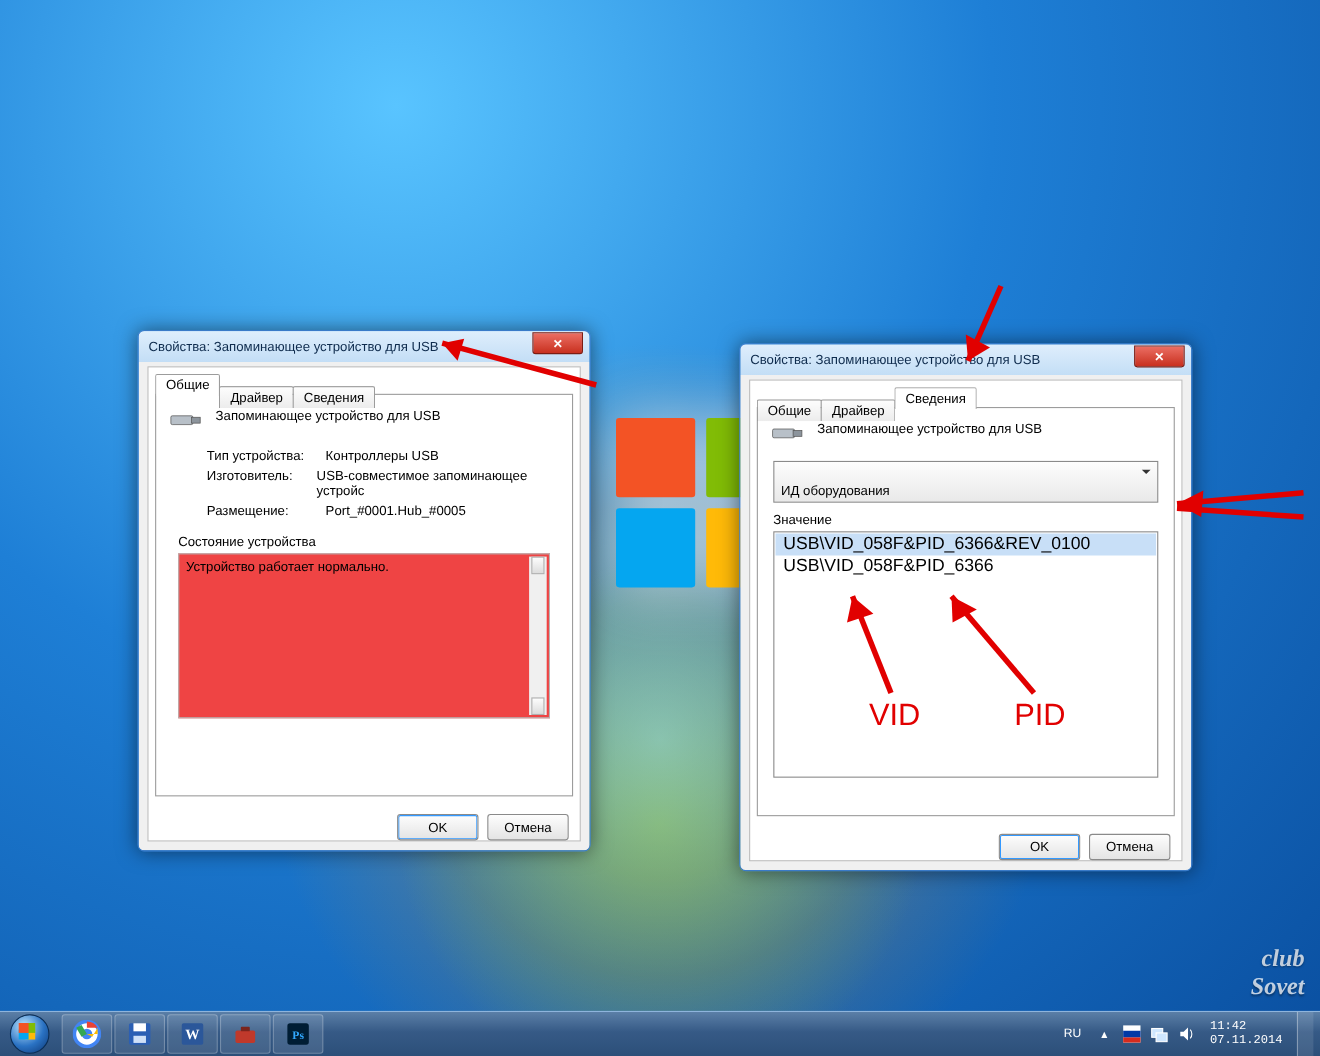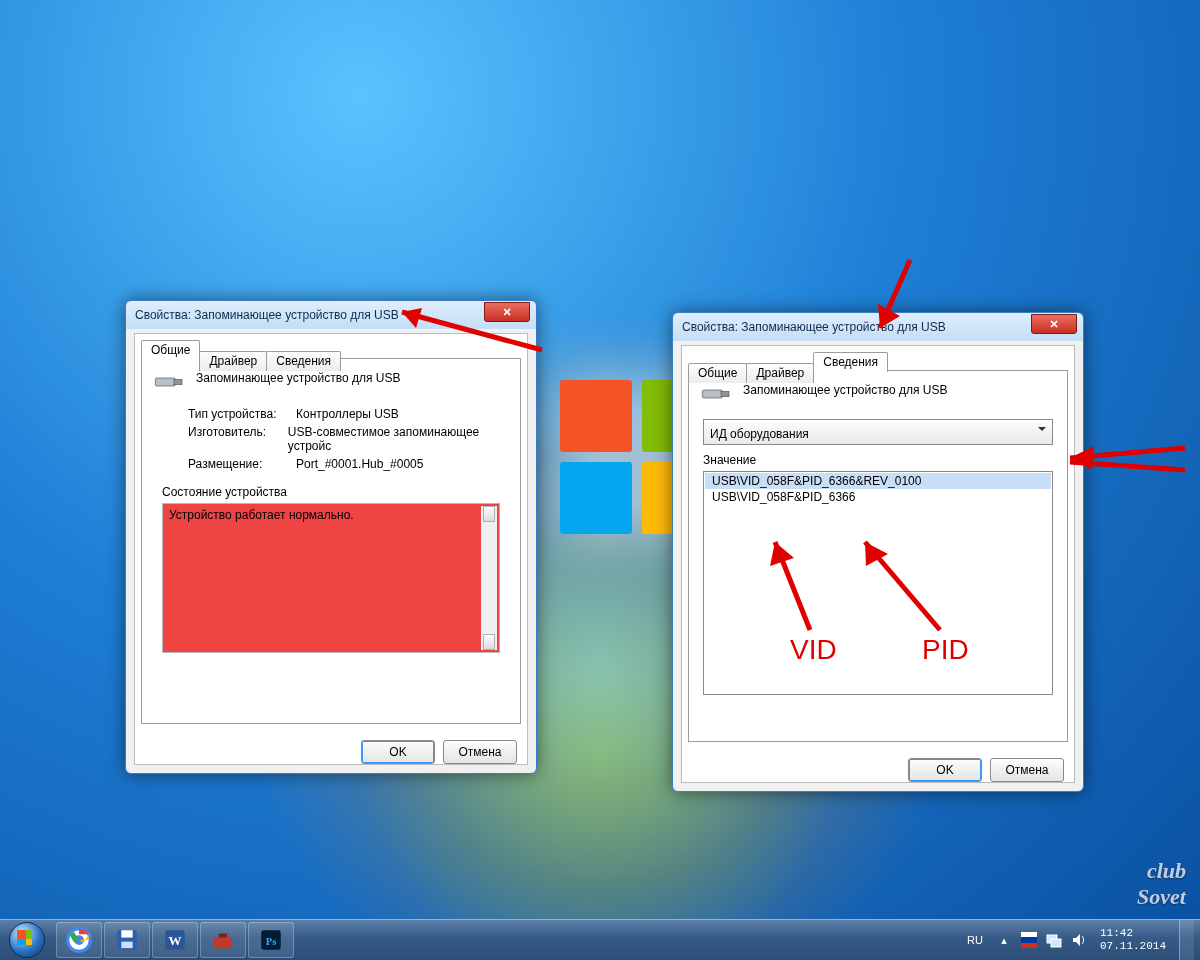--- a/index.html
+++ b/index.html
@@ -55,26 +55,26 @@
     padding:4px 6px;position:relative;}
   .statusbox .sb{position:absolute;right:2px;top:2px;bottom:2px;width:16px;
     background:#f0f0f0;}
   .statusbox .sb::before,.statusbox .sb::after{content:"";position:absolute;left:2px;right:2px;height:14px;
     background:linear-gradient(#fdfdfd,#dcdcdc);border:1px solid #b0b0b0;}
   .statusbox .sb::before{top:0;} .statusbox .sb::after{bottom:0;}
 
   
   .selectbox{height:20px;border:1px solid #8a8a8a;margin:2px 2px 8px 2px;
     background:linear-gradient(#fdfdfd,#e9e9e9);display:flex;align-items:center;
-    padding:4px 20px 0 6px;position:relative;cursor:pointer;}
+    padding:16px 20px 0 6px;position:relative;cursor:pointer;}
   .selectbox::after{content:"";position:absolute;right:6px;top:7px;
     border:4px solid transparent;border-top-color:#333;}
   .listbox{border:1px solid #8a8a8a;background:#fff;height:220px;margin:0 2px;
     overflow:hidden;padding:1px;}
-  .listrow{padding:1px 7px;font-size:12px;white-space:nowrap;}
+  .listrow{padding:1px 7px;font-size:16px;white-space:nowrap;}
   .listrow.sel{background:#c8dff7;}
 
   
   .anno{position:absolute;pointer-events:none;z-index:50;}
   .anno-label{font:28px/1 Arial,sans-serif;color:#e10000;text-shadow:0 0 2px #fff;font-weight:normal;}
   #lab-vid{left:790px;top:636px;}
   #lab-pid{left:922px;top:636px;}
   svg.arrow{position:absolute;overflow:visible;z-index:51;pointer-events:none;}
   svg.arrow path,svg.arrow line{stroke:#e10000;stroke-width:5;fill:none;}
   svg.arrow polygon{fill:#e10000;}

